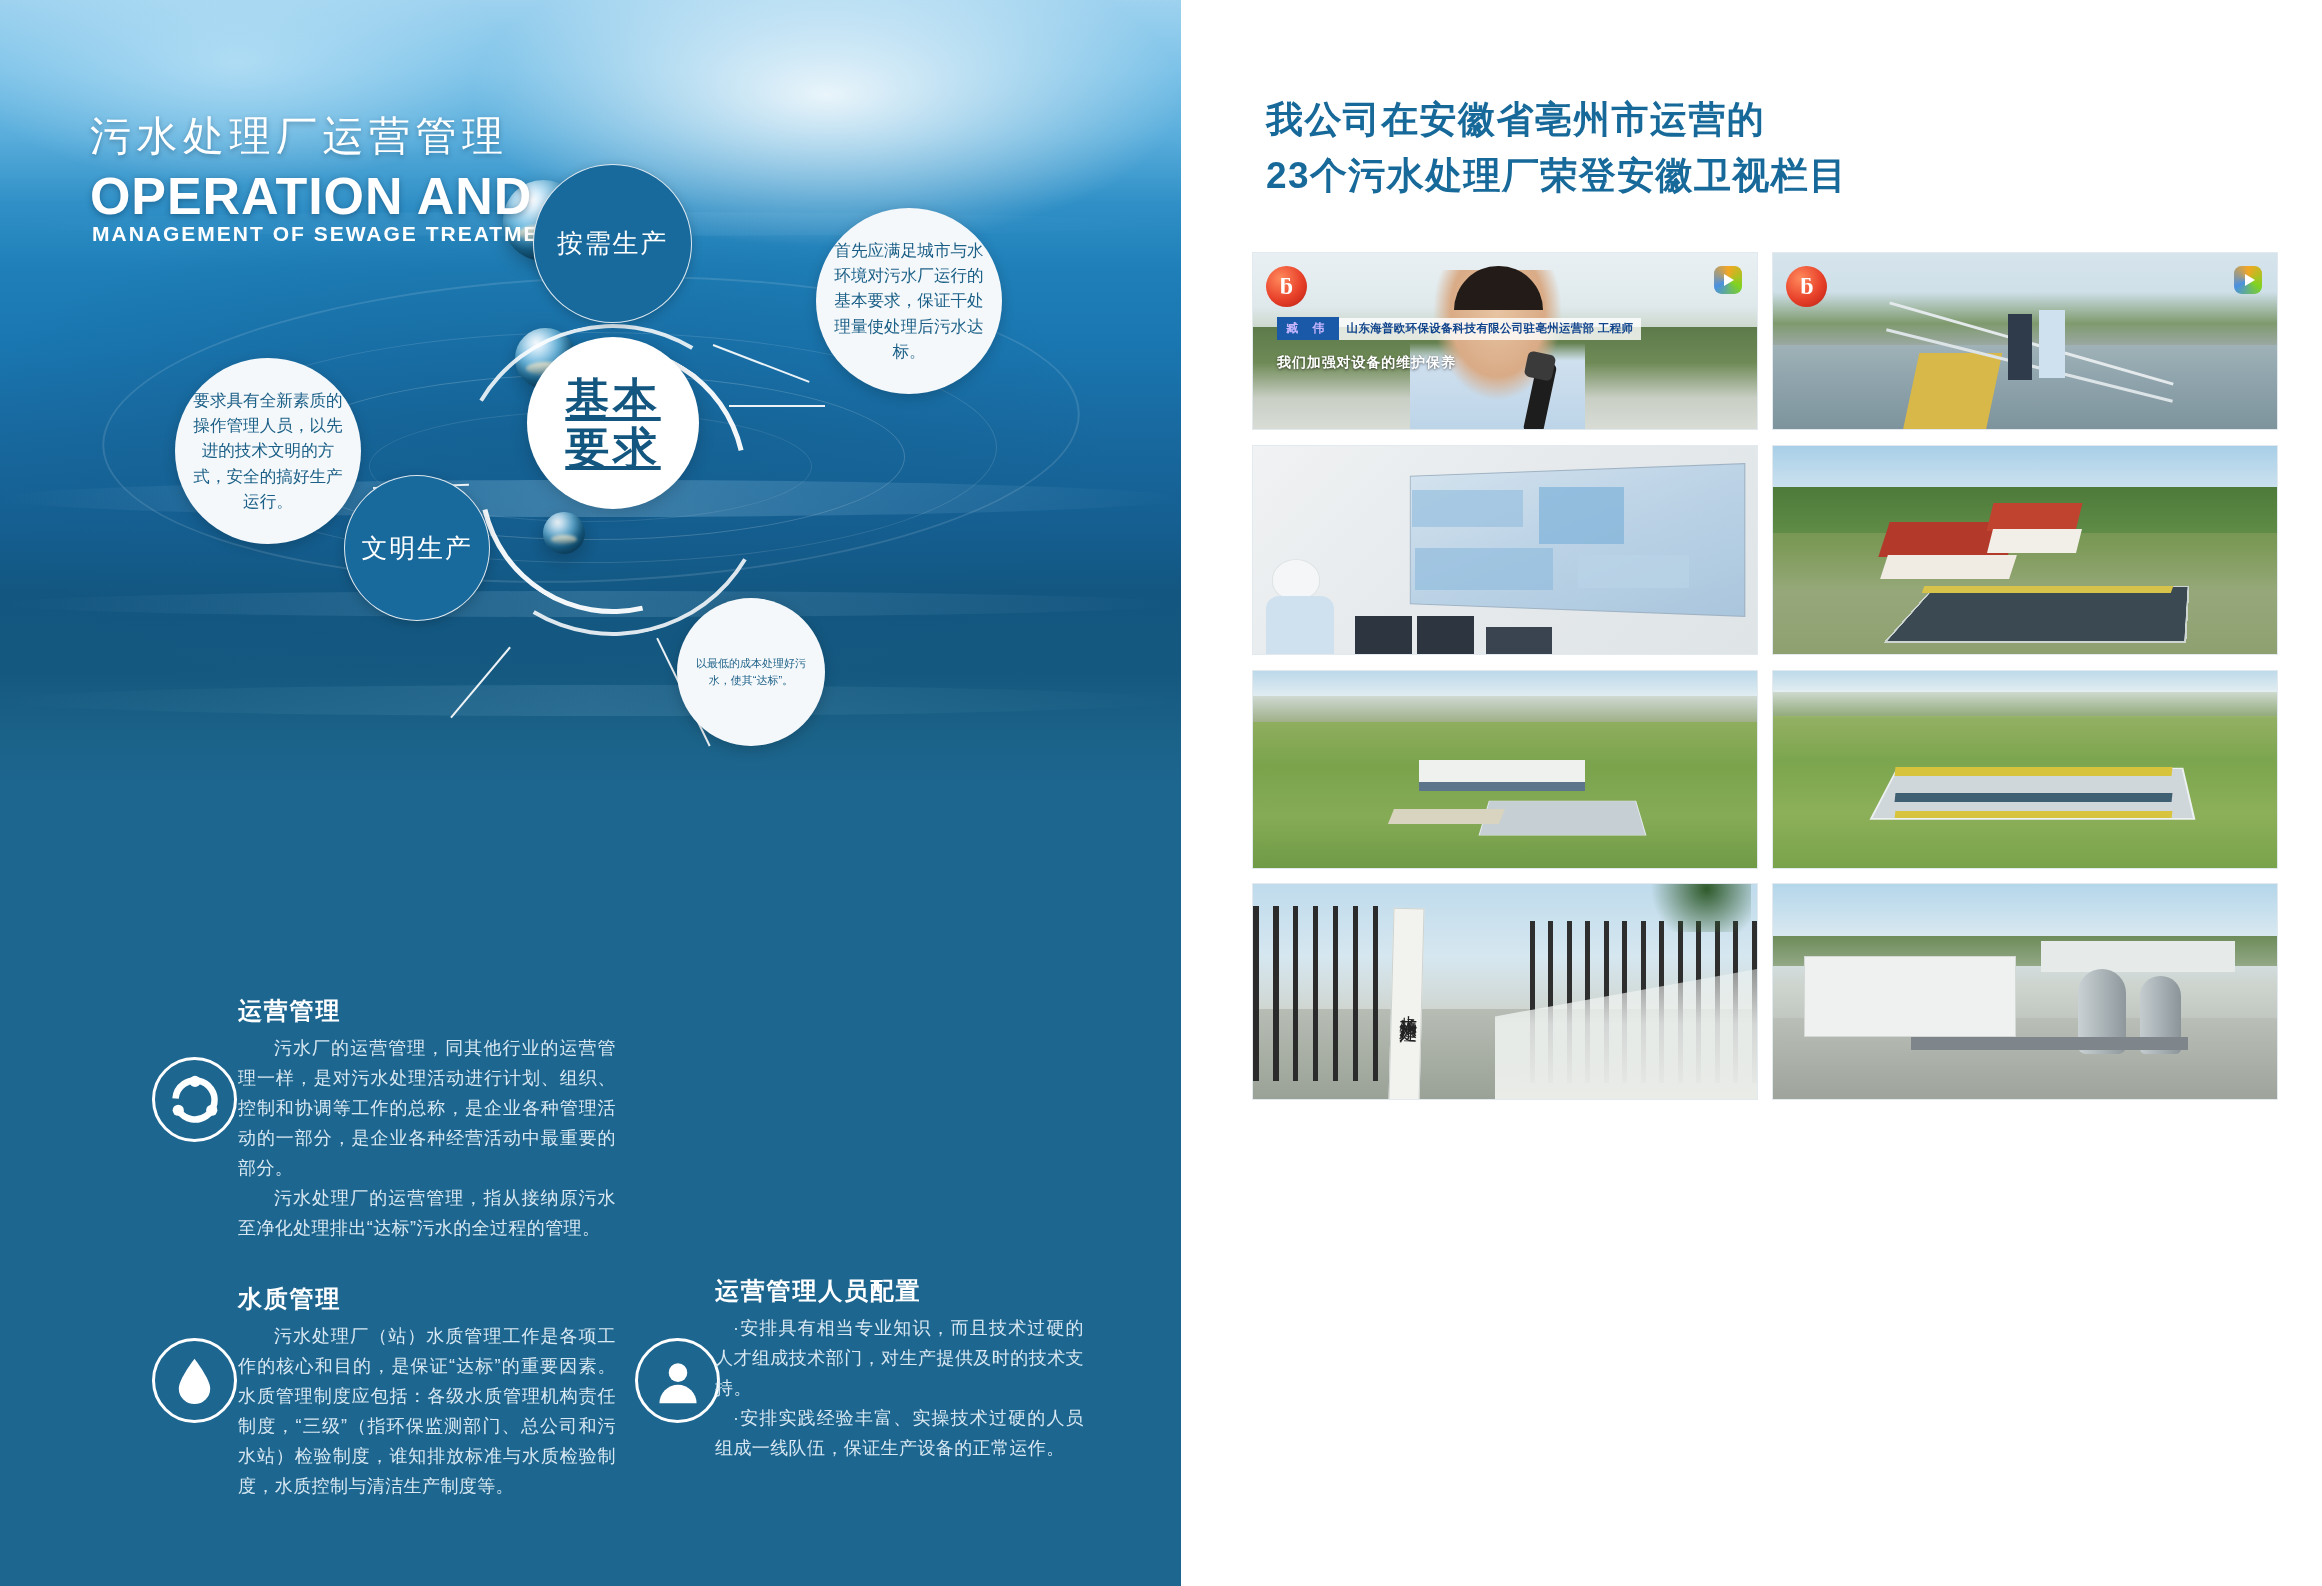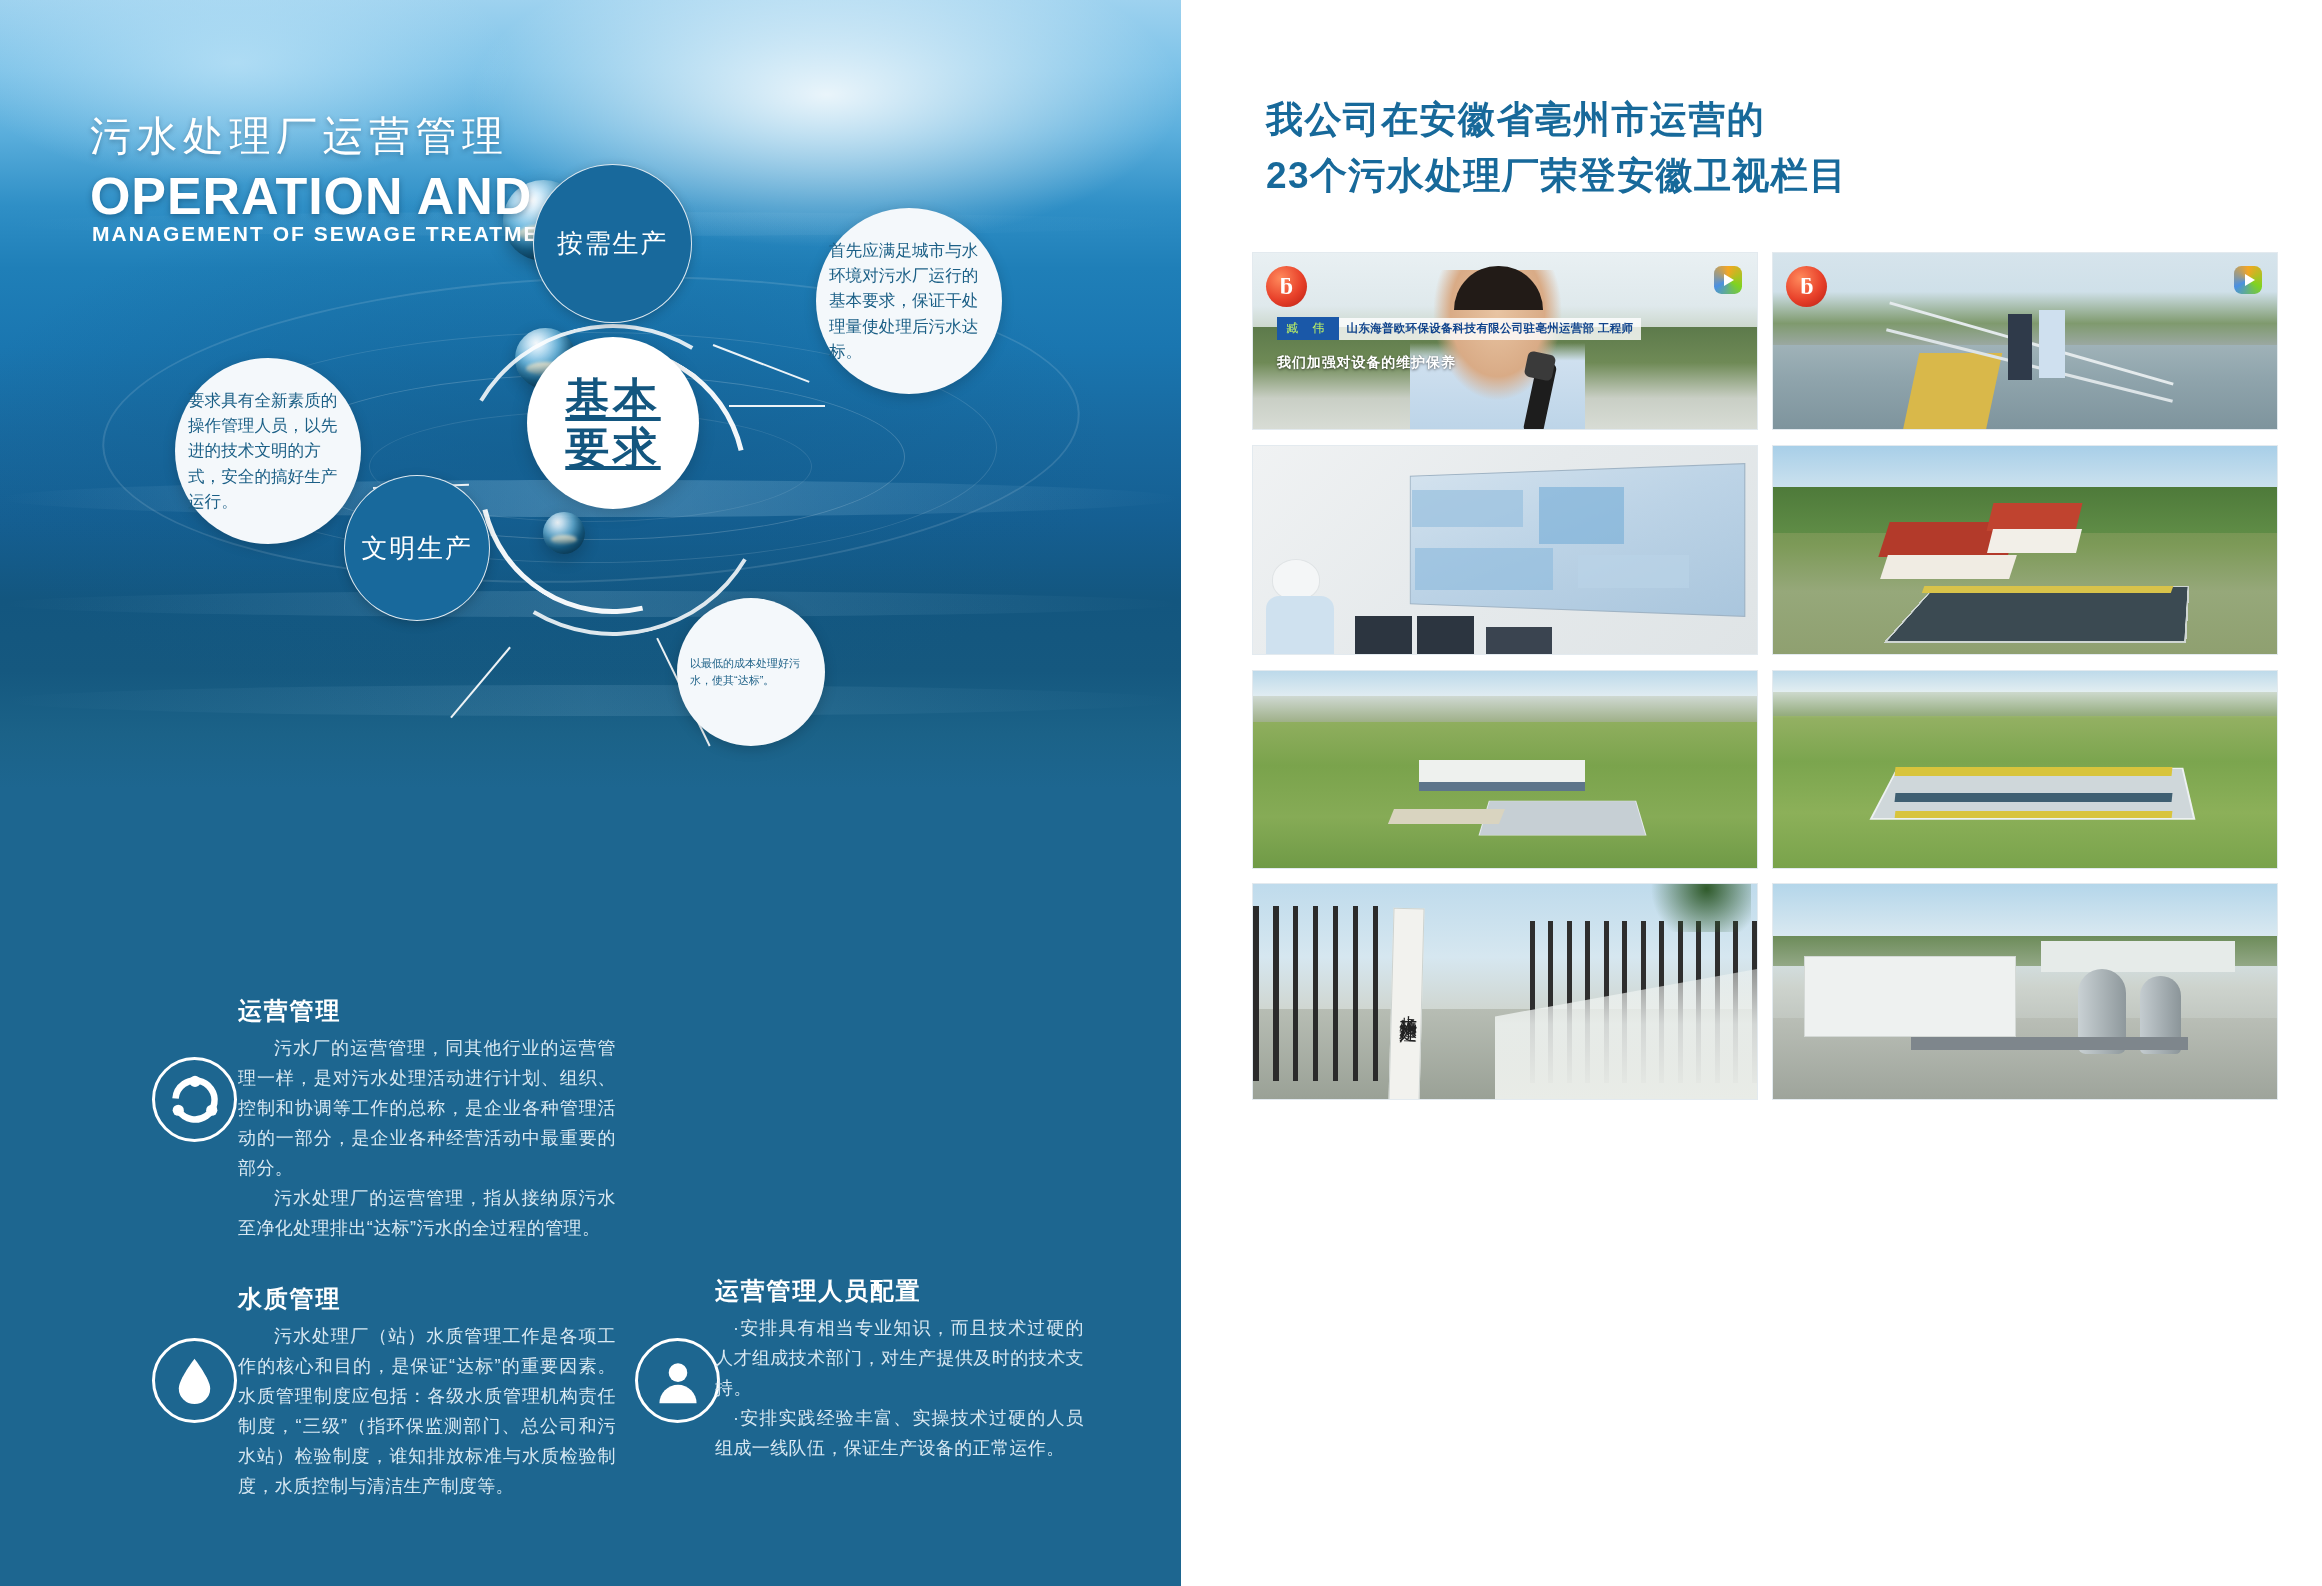--- a/index.html
+++ b/index.html
@@ -56,21 +56,21 @@
   .title-cn { position:absolute; left:90px; top:109px; font-size:41px; color:#fff;
     letter-spacing:5.5px; font-weight:400; text-shadow:0 1.8px 5.5px rgba(0,40,70,.35); }
   .title-en { position:absolute; left:90px; top:166px; font-size:52px; color:#ffffff;
     font-weight:bold; letter-spacing:0.9px; text-shadow:0 1.8px 6.5px rgba(0,40,70,.4); }
   .title-sub { position:absolute; left:92px; top:222px; font-size:21px; color:#fff;
     font-weight:bold; letter-spacing:2px; }
 
   
   .diagram { position:absolute; left:0; top:277px; width:1181px; height:738px; }
   .node-circle { position:absolute; border-radius:50%; display:flex; align-items:center;
-    justify-content:center; text-align:left; }
+    justify-content:center; text-align:center; }
   .node-blue { background:#18699c; border:1.8px solid rgba(255,255,255,.85);
     color:#fff; font-size:26px; letter-spacing:1.8px; font-weight:500;
     box-shadow:0 2.8px 11px rgba(0,0,0,.2); }
   .node-white { background:#f4f8fb; color:#1b5f86; font-size:16.6px; line-height:1.52;
     padding:13px; box-shadow:0 3.7px 13px rgba(0,0,0,.18); }
   .node-center { background:#ffffff; color:#13567f; font-weight:bold; font-size:44px;
     line-height:1.12; letter-spacing:3.7px; box-shadow:0 3.7px 16.6px rgba(0,0,0,.18); }
 
   .ring-seg { position:absolute; border-radius:50%; border:5.5px solid rgba(255,255,255,.95);
     border-color:rgba(255,255,255,.95) transparent rgba(255,255,255,.95) transparent; }
@@ -108,21 +108,21 @@
   .logo-play { position:absolute; right:14.8px; top:13px; display:flex; align-items:center; gap:4.6px; }
   .logo-play .ring { width:28px;height:28px;border-radius:7.4px;
     background:conic-gradient(#f5a623,#7ed321,#4a90e2,#f5a623);
     display:flex;align-items:center;justify-content:center; }
   .logo-play .ring i { display:block; width:0;height:0;
     border-left:10px solid #fff;border-top:6.5px solid transparent;border-bottom:6.5px solid transparent;
     margin-left:2.8px; }
   .logo-play span { font-size:10px; color:rgba(255,255,255,.9); line-height:1.1; }
 
   .tvcap { position:absolute; left:24px; bottom:89px; display:flex; align-items:center; }
-  .tvcap .nm { background:#1a58a8; color:#bef264; font-size:12px; font-weight:normal;
+  .tvcap .nm { background:#1a58a8; color:#c4b5fd; font-size:12px; font-weight:bold;
     padding:2.8px 9.2px; letter-spacing:5.5px; }
   .tvcap .role { background:rgba(255,255,255,.82); color:#10448c; font-size:11.5px;
     font-weight:bold; padding:3.7px 7.4px; letter-spacing:0.3px; white-space:nowrap; }
   .tvsub { position:absolute; left:24px; bottom:57px; font-size:14px; color:#fff;
     font-weight:bold; text-shadow:0 0.9px 2.8px rgba(0,0,0,.6); letter-spacing:0.9px; }
 
   .gatesign { position:absolute; left:138px; top:24px; width:31px; height:194px;
     background:#f2f2ee; border:0.9px solid #cdd3d0;
     writing-mode:vertical-rl; text-orientation:upright;
     font-size:17.5px; color:#222; letter-spacing:1.8px; text-align:center;

